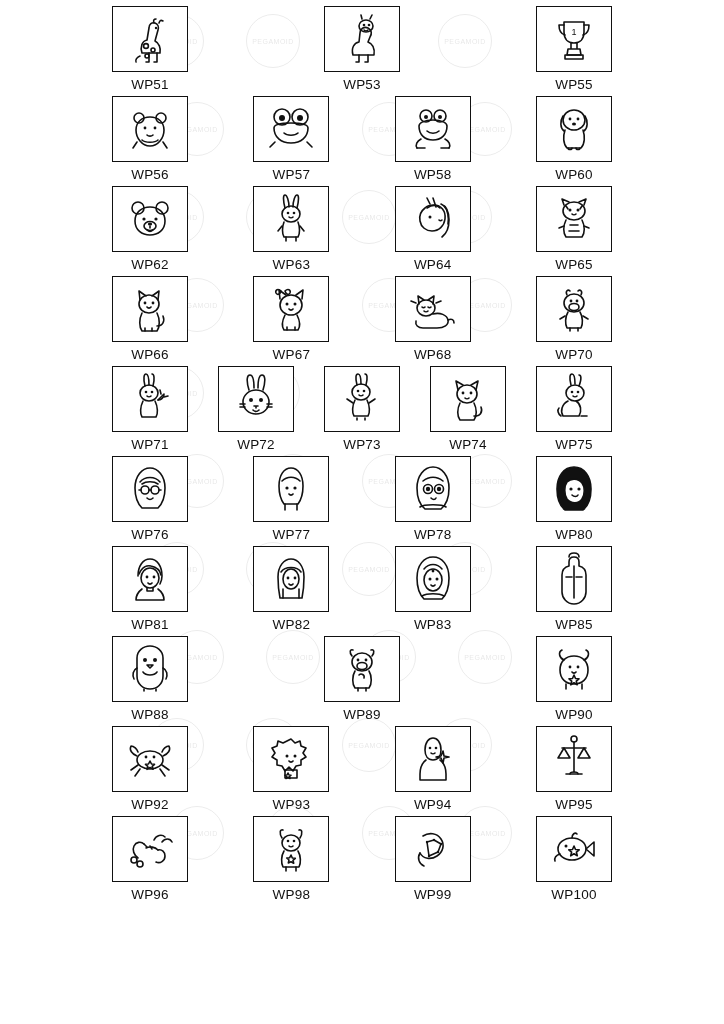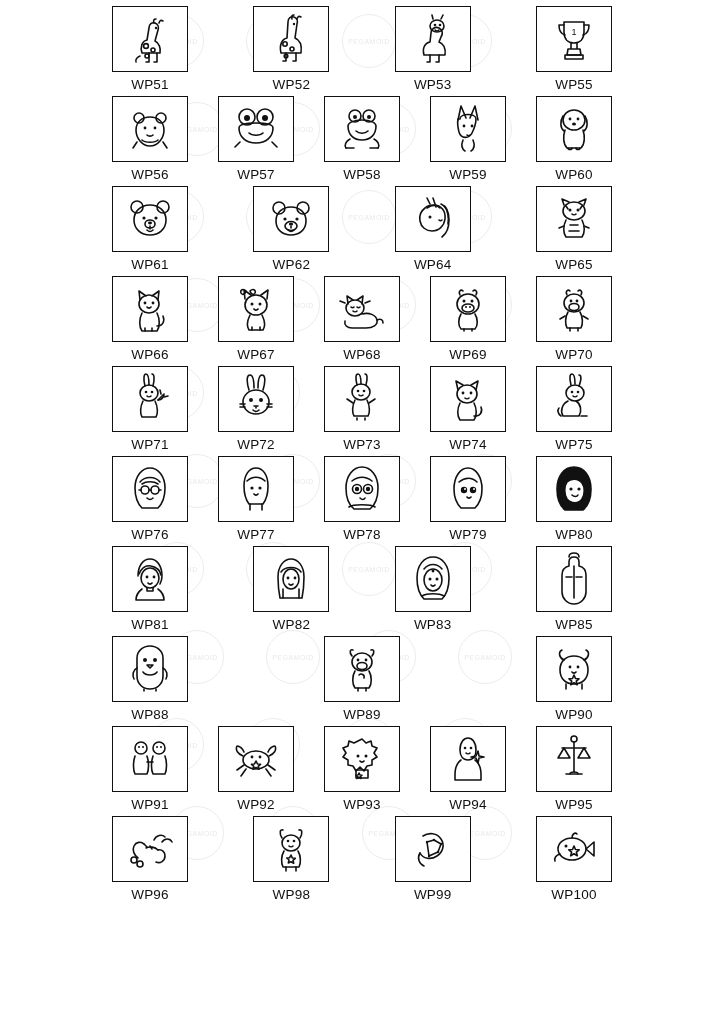--- a/index.html
+++ b/index.html
@@ -240,36 +240,20 @@
                 <path d="M20 44c-3 1-5 4-4 6"></path>
               </g>
             </svg>
           </div>
           <div class="code">WP51</div>
         </div>
         <div class="cell">
           <div class="frame">
             <svg viewBox="0 0 60 54" xmlns="http://www.w3.org/2000/svg">
               <g fill="none" stroke="#111" stroke-width="1.6" stroke-linecap="round" stroke-linejoin="round">
-                <path d="M22 49h3v-8M32 49h3v-8"></path>
-                <path d="M20 41c-2-8 1-14 6-15l1-16c0-4 3-6 6-5s4 4 3 7l-2 14c5 2 7 8 6 15z"></path>
-                <path d="M31 7c-1-3 0-4 2-4M36 7c1-3 2-3 4-2"></path>
-                <circle cx="33" cy="12" r="1.2" fill="#111" stroke="none"></circle>
-                <circle cx="24" cy="32" r="2.2"></circle>
-                <circle cx="31" cy="37" r="2"></circle>
-                <circle cx="25" cy="44" r="1.8"></circle>
-              </g>
-            </svg>
-          </div>
-          <div class="code">WP52</div>
-        </div>
-        <div class="cell">
-          <div class="frame">
-            <svg viewBox="0 0 60 54" xmlns="http://www.w3.org/2000/svg">
-              <g fill="none" stroke="#111" stroke-width="1.6" stroke-linecap="round" stroke-linejoin="round">
                 <path d="M24 50h3v-7M33 50h3v-7"></path>
                 <path d="M21 43c-2-7 1-12 6-13l1-9c0-4 4-7 8-5 4 2 4 6 2 9l-2 5c5 2 7 6 6 13z"></path>
                 <ellipse cx="34" cy="14" rx="7" ry="6"></ellipse>
                 <path d="M30 7l-1-4M38 7l2-4"></path>
                 <circle cx="32" cy="13" r="1.3" fill="#111" stroke="none"></circle>
                 <circle cx="37" cy="13" r="1.3" fill="#111" stroke="none"></circle>
                 <path d="M32 18c1 1 3 1 4 0"></path>
               </g>
             </svg>
           </div>
@@ -338,82 +322,67 @@
                 <path d="M14 46h8M38 46h8"></path>
               </g>
             </svg>
           </div>
           <div class="code">WP58</div>
         </div>
         <div class="cell">
           <div class="frame">
             <svg viewBox="0 0 60 54" xmlns="http://www.w3.org/2000/svg">
               <g fill="none" stroke="#111" stroke-width="1.6" stroke-linecap="round" stroke-linejoin="round">
-                <path d="M20 18l3-14 5 12M40 18l-3-14-5 12"></path>
-                <path d="M22 17c0-6 16-6 16 0 0 6-2 10-4 14-3 6-11 6-13-1-1-4-2-8-1-13z"></path>
-                <circle cx="26" cy="24" r="1.4" fill="#111" stroke="none"></circle>
-                <circle cx="34" cy="24" r="1.4" fill="#111" stroke="none"></circle>
-                <path d="M29 33c1 1 2 1 3 0"></path>
-                <path d="M25 38c-2 5-1 9 2 11M35 38c2 5 1 9-2 11"></path>
-              </g>
-            </svg>
-          </div>
-          <div class="code">WP59</div>
-        </div>
-        <div class="cell">
-          <div class="frame">
-            <svg viewBox="0 0 60 54" xmlns="http://www.w3.org/2000/svg">
-              <g fill="none" stroke="#111" stroke-width="1.6" stroke-linecap="round" stroke-linejoin="round">
                 <path d="M19 14c-3 5-3 12 1 15M41 14c3 5 3 12-1 15"></path>
                 <ellipse cx="30" cy="18" rx="11" ry="10"></ellipse>
                 <circle cx="26" cy="17" r="1.4" fill="#111" stroke="none"></circle>
                 <circle cx="34" cy="17" r="1.4" fill="#111" stroke="none"></circle>
                 <ellipse cx="30" cy="22" rx="2" ry="1.5" fill="#111" stroke="none"></ellipse>
                 <path d="M21 28c-2 6-2 14 2 18h14c4-4 4-12 2-18"></path>
                 <path d="M24 46c0 2 4 2 4 0M32 46c0 2 4 2 4 0"></path>
               </g>
             </svg>
           </div>
           <div class="code">WP60</div>
         </div>
       </div>
       <div class="row">
-        <div class="cell">
-          <div class="frame">
-            <svg viewBox="0 0 60 54" xmlns="http://www.w3.org/2000/svg">
-              <g fill="none" stroke="#111" stroke-width="1.6" stroke-linecap="round" stroke-linejoin="round">
-                <circle cx="17" cy="15" r="6"></circle>
-                <circle cx="43" cy="15" r="6"></circle>
-                <path d="M14 28c0-9 7-15 16-15s16 6 16 15-7 15-16 15-16-6-16-15z"></path>
-                <circle cx="24" cy="26" r="1.6" fill="#111" stroke="none"></circle>
-                <circle cx="36" cy="26" r="1.6" fill="#111" stroke="none"></circle>
-                <ellipse cx="30" cy="32" rx="5" ry="4"></ellipse>
-                <ellipse cx="30" cy="31" rx="2" ry="1.4" fill="#111" stroke="none"></ellipse>
-                <path d="M30 34v3M27 38c2 2 4 2 6 0"></path>
-              </g>
-            </svg>
-          </div>
-          <div class="code">WP61</div>
-        </div>
         <div class="cell">
           <div class="frame">
             <svg viewBox="0 0 60 54" xmlns="http://www.w3.org/2000/svg">
               <g fill="none" stroke="#111" stroke-width="1.6" stroke-linecap="round" stroke-linejoin="round">
                 <circle cx="18" cy="16" r="6"></circle>
                 <circle cx="42" cy="16" r="6"></circle>
                 <path d="M15 29c0-9 7-14 15-14s15 5 15 14-7 14-15 14-15-5-15-14z"></path>
                 <circle cx="24" cy="27" r="1.6" fill="#111" stroke="none"></circle>
                 <circle cx="36" cy="27" r="1.6" fill="#111" stroke="none"></circle>
                 <ellipse cx="30" cy="34" rx="6" ry="4.5"></ellipse>
                 <ellipse cx="30" cy="32" rx="2.2" ry="1.5" fill="#111" stroke="none"></ellipse>
                 <path d="M30 34v2M27 38c2 2 4 2 6 0"></path>
               </g>
             </svg>
           </div>
           <div class="code">WP62</div>
+        </div>
+        <div class="cell">
+          <div class="frame">
+            <svg viewBox="0 0 60 54" xmlns="http://www.w3.org/2000/svg">
+              <g fill="none" stroke="#111" stroke-width="1.6" stroke-linecap="round" stroke-linejoin="round">
+                <path d="M24 16c-2-8-2-13 0-13s4 6 4 12M36 16c2-8 2-13 0-13s-4 6-4 12"></path>
+                <ellipse cx="30" cy="22" rx="9" ry="8"></ellipse>
+                <circle cx="27" cy="21" r="1.3" fill="#111" stroke="none"></circle>
+                <circle cx="33" cy="21" r="1.3" fill="#111" stroke="none"></circle>
+                <path d="M28 25c1 1 3 1 4 0"></path>
+                <path d="M23 30c-2 5-2 12 0 15h14c2-3 2-10 0-15"></path>
+                <path d="M21 34l-4 5M39 34l4 5"></path>
+                <path d="M25 45v4M35 45v4"></path>
+              </g>
+            </svg>
+          </div>
+          <div class="code">WP63</div>
         </div>
         <div class="cell">
           <div class="frame">
             <svg viewBox="0 0 60 54" xmlns="http://www.w3.org/2000/svg">
               <g fill="none" stroke="#111" stroke-width="1.6" stroke-linecap="round" stroke-linejoin="round">
                 <path d="M30 6l3 9M27 12l-3-6"></path>
                 <path d="M22 16c-4 3-6 8-5 13 1 6 6 10 12 10 7 0 12-5 13-12 1-8-4-14-11-14-4 0-7 1-9 3z"></path>
                 <circle cx="27" cy="25" r="1.5" fill="#111" stroke="none"></circle>
                 <path d="M36 28c1 1 2 1 3 0"></path>
                 <path d="M24 16c6-4 10-3 13 0"></path>
@@ -491,38 +460,20 @@
                 <path d="M13 21l-5-2M33 21l5-2"></path>
               </g>
             </svg>
           </div>
           <div class="code">WP68</div>
         </div>
         <div class="cell">
           <div class="frame">
             <svg viewBox="0 0 60 54" xmlns="http://www.w3.org/2000/svg">
               <g fill="none" stroke="#111" stroke-width="1.6" stroke-linecap="round" stroke-linejoin="round">
-                <path d="M22 13c-2-4 1-6 3-4M38 13c2-4-1-6-3-4"></path>
-                <ellipse cx="30" cy="22" rx="11" ry="10"></ellipse>
-                <circle cx="26" cy="19" r="1.5" fill="#111" stroke="none"></circle>
-                <circle cx="34" cy="19" r="1.5" fill="#111" stroke="none"></circle>
-                <ellipse cx="30" cy="26" rx="6" ry="4"></ellipse>
-                <circle cx="28" cy="25" r="1" fill="#111" stroke="none"></circle>
-                <circle cx="32" cy="25" r="1" fill="#111" stroke="none"></circle>
-                <path d="M23 32c-3 5-3 12 0 15h14c3-3 3-10 0-15"></path>
-                <path d="M26 47v2M34 47v2"></path>
-              </g>
-            </svg>
-          </div>
-          <div class="code">WP69</div>
-        </div>
-        <div class="cell">
-          <div class="frame">
-            <svg viewBox="0 0 60 54" xmlns="http://www.w3.org/2000/svg">
-              <g fill="none" stroke="#111" stroke-width="1.6" stroke-linecap="round" stroke-linejoin="round">
                 <path d="M23 13c-2-4 1-6 3-4M37 13c2-4-1-6-3-4"></path>
                 <ellipse cx="30" cy="21" rx="10" ry="9"></ellipse>
                 <circle cx="27" cy="19" r="1.4" fill="#111" stroke="none"></circle>
                 <circle cx="33" cy="19" r="1.4" fill="#111" stroke="none"></circle>
                 <ellipse cx="30" cy="25" rx="5" ry="3.5"></ellipse>
                 <path d="M24 30c-3 5-3 12-1 16h14c2-4 2-11-1-16"></path>
                 <path d="M21 34l-5 3M39 34l5 3"></path>
                 <path d="M26 46v3M34 46v3"></path>
               </g>
             </svg>
@@ -660,36 +611,20 @@
                 <path d="M17 45c4-3 22-3 26 0"></path>
               </g>
             </svg>
           </div>
           <div class="code">WP78</div>
         </div>
         <div class="cell">
           <div class="frame">
             <svg viewBox="0 0 60 54" xmlns="http://www.w3.org/2000/svg">
               <g fill="none" stroke="#111" stroke-width="1.6" stroke-linecap="round" stroke-linejoin="round">
-                <path d="M16 27c0-12 6-21 14-21s14 9 14 21c0 8-3 15-7 19H23c-4-4-7-11-7-19z"></path>
-                <circle cx="26" cy="28" r="3.2" fill="#111" stroke="none"></circle>
-                <circle cx="35" cy="28" r="3.2" fill="#111" stroke="none"></circle>
-                <circle cx="27" cy="27" r="1" fill="#fff" stroke="none"></circle>
-                <circle cx="36" cy="27" r="1" fill="#fff" stroke="none"></circle>
-                <path d="M29 35c1 1.5 3 1.5 4 0"></path>
-                <path d="M21 20c6-5 13-5 18 0"></path>
-              </g>
-            </svg>
-          </div>
-          <div class="code">WP79</div>
-        </div>
-        <div class="cell">
-          <div class="frame">
-            <svg viewBox="0 0 60 54" xmlns="http://www.w3.org/2000/svg">
-              <g fill="none" stroke="#111" stroke-width="1.6" stroke-linecap="round" stroke-linejoin="round">
                 <path d="M13 27c0-13 7-22 17-22s17 9 17 22c0 9-3 17-8 21H21c-5-4-8-12-8-21z" fill="#111"></path>
                 <path d="M23 20c4-4 11-4 15 1 3 4 3 11 0 16-3 5-11 5-15 0-3-5-3-13 0-17z" fill="#fff"></path>
                 <circle cx="27" cy="27" r="1.6" fill="#111" stroke="none"></circle>
                 <circle cx="35" cy="27" r="1.6" fill="#111" stroke="none"></circle>
                 <path d="M28 33c2 2 5 2 6 0"></path>
               </g>
             </svg>
           </div>
           <div class="code">WP80</div>
         </div>
@@ -808,37 +743,20 @@
             </svg>
           </div>
           <div class="code">WP90</div>
         </div>
       </div>
       <div class="row">
         <div class="cell">
           <div class="frame">
             <svg viewBox="0 0 60 54" xmlns="http://www.w3.org/2000/svg">
               <g fill="none" stroke="#111" stroke-width="1.6" stroke-linecap="round" stroke-linejoin="round">
-                <circle cx="21" cy="16" r="6"></circle>
-                <circle cx="39" cy="16" r="6"></circle>
-                <circle cx="19" cy="15" r="1" fill="#111" stroke="none"></circle>
-                <circle cx="23" cy="15" r="1" fill="#111" stroke="none"></circle>
-                <circle cx="37" cy="15" r="1" fill="#111" stroke="none"></circle>
-                <circle cx="41" cy="15" r="1" fill="#111" stroke="none"></circle>
-                <path d="M15 24c-2 6-2 14 0 18h12c2-4 2-12 0-18M33 24c-2 6-2 14 0 18h12c2-4 2-12 0-18"></path>
-                <path d="M27 30h6"></path>
-              </g>
-            </svg>
-          </div>
-          <div class="code">WP91</div>
-        </div>
-        <div class="cell">
-          <div class="frame">
-            <svg viewBox="0 0 60 54" xmlns="http://www.w3.org/2000/svg">
-              <g fill="none" stroke="#111" stroke-width="1.6" stroke-linecap="round" stroke-linejoin="round">
                 <ellipse cx="30" cy="28" rx="13" ry="9"></ellipse>
                 <circle cx="26" cy="25" r="1.4" fill="#111" stroke="none"></circle>
                 <circle cx="34" cy="25" r="1.4" fill="#111" stroke="none"></circle>
                 <path d="M30 29l1.5 3 3 .3-2.3 2 .8 3-3-1.8-3 1.8.8-3-2.3-2 3-.3z"></path>
                 <path d="M17 24c-5-2-8-6-6-10 3 0 6 3 7 6M43 24c5-2 8-6 6-10-3 0-6 3-7 6"></path>
                 <path d="M18 33l-7 5M42 33l7 5M20 37l-5 7M40 37l5 7"></path>
               </g>
             </svg>
           </div>
           <div class="code">WP92</div>

